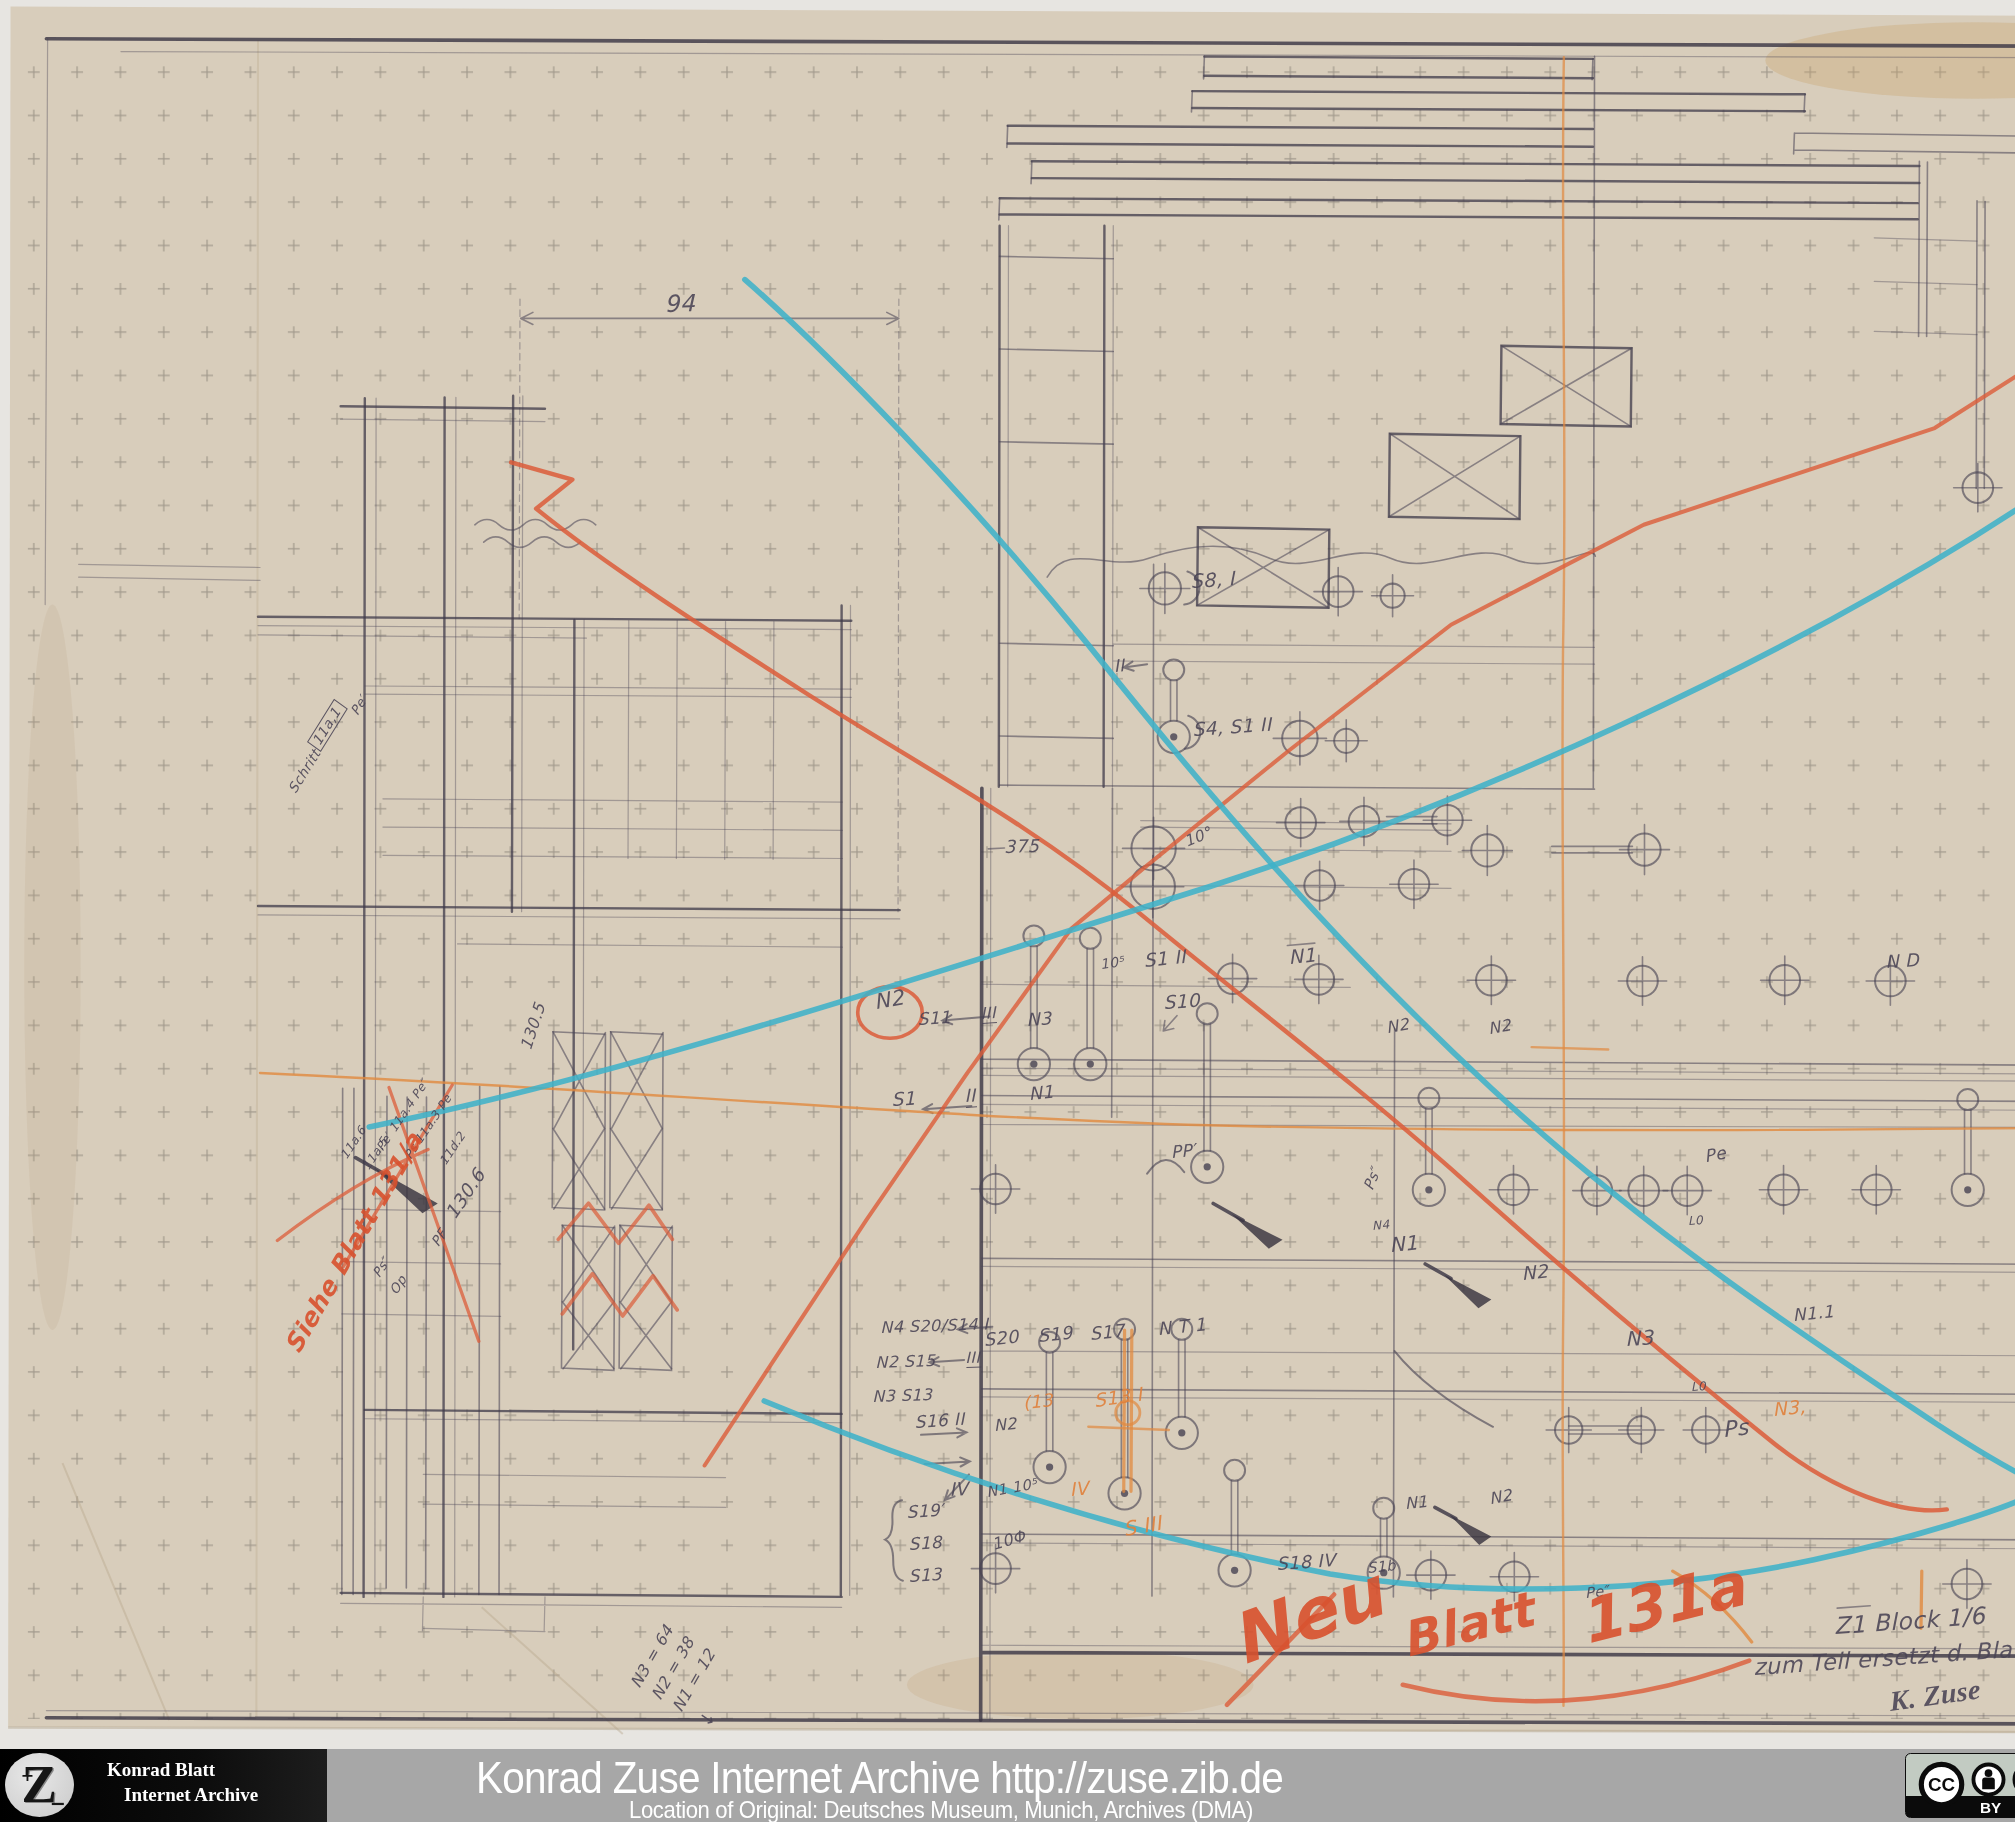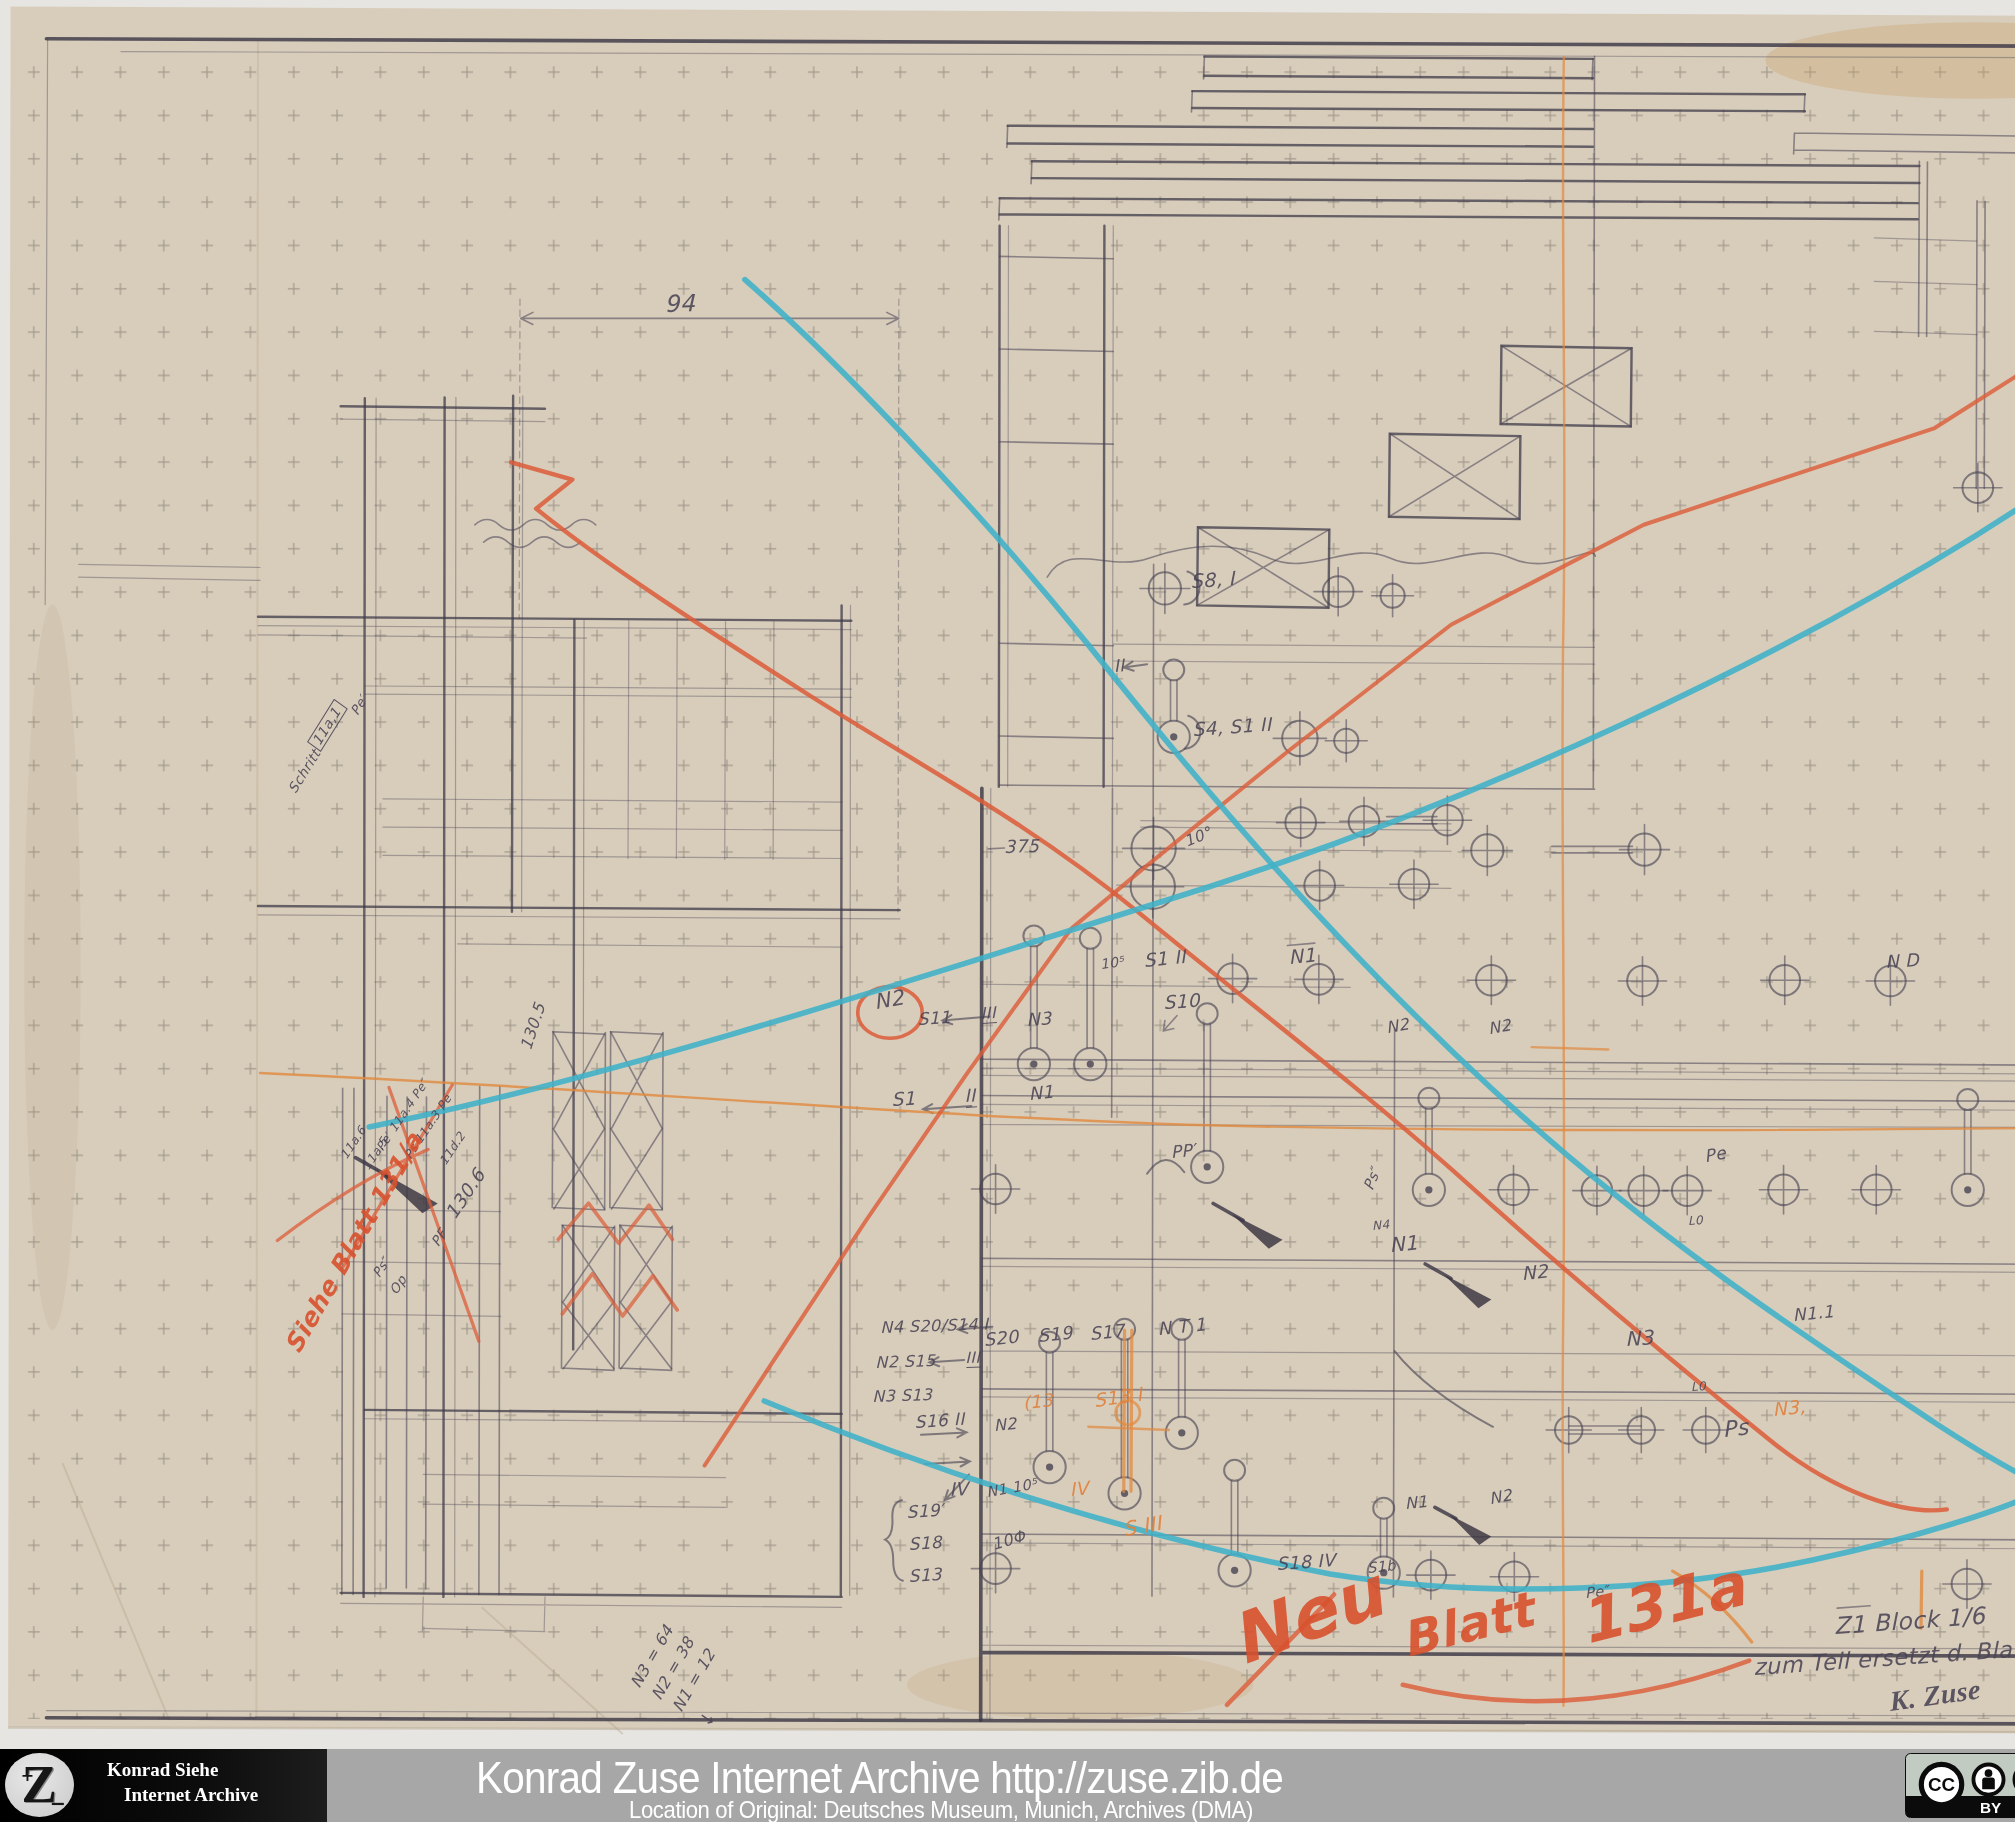--- a/index.html
+++ b/index.html
@@ -426,21 +426,21 @@
       <div class="ann sig" style="left: 1889px; top: 1688px; font-size: 28px; transform: rotate(-8deg) skewX(-4deg);">K. Zuse</div>
     </div>
 
 <div id="footer">
   <div id="logoBox">
     <div id="logoEllipse">
       <span id="logoZ">Z</span>
       <span id="logoPlus">+</span>
       <span id="logoMinus">−</span>
     </div>
-    <span class="logoText" style="left:107px;top:10.5px">Konrad Siehe</span>
+    <span class="logoText" style="left:107px;top:10.5px">Konrad Blatt</span>
     <span class="logoText" style="left:124px;top:35px">Internet Archive</span>
   </div>
   <div id="footerTitle">Konrad Zuse Internet Archive http://zuse.zib.de</div>
   <div id="footerSub">Location of Original: Deutsches Museum, Munich, Archives (DMA)</div>
   <div id="ccBadge">
     <div id="ccStrip">
       <span class="ccLabel" style="left:74px">BY</span>
 
     </div>
     <svg class="ccIcon" style="left:12px;top:6.4px" width="47" height="47" viewBox="0 0 100 100">

